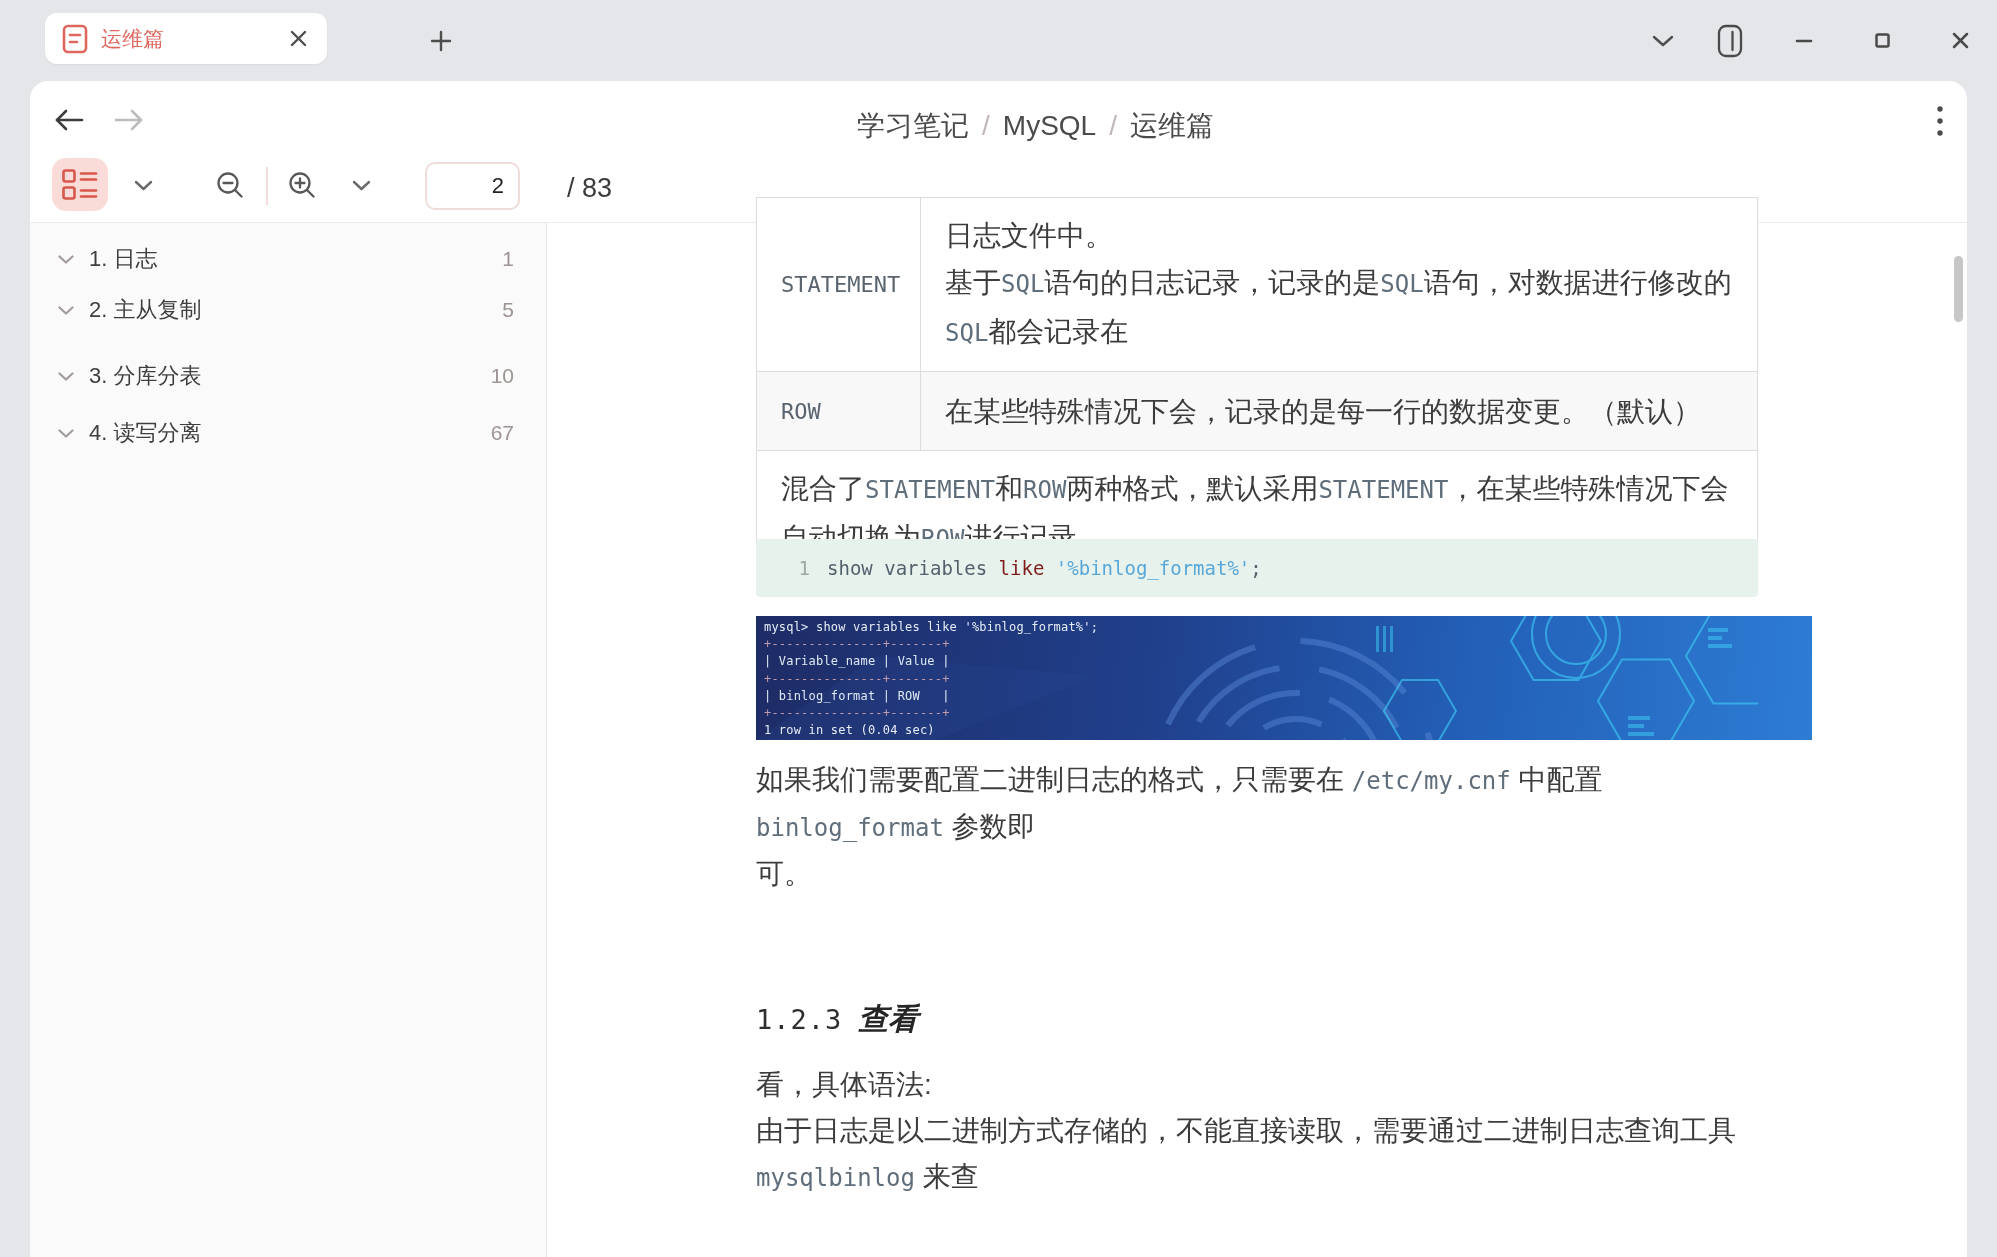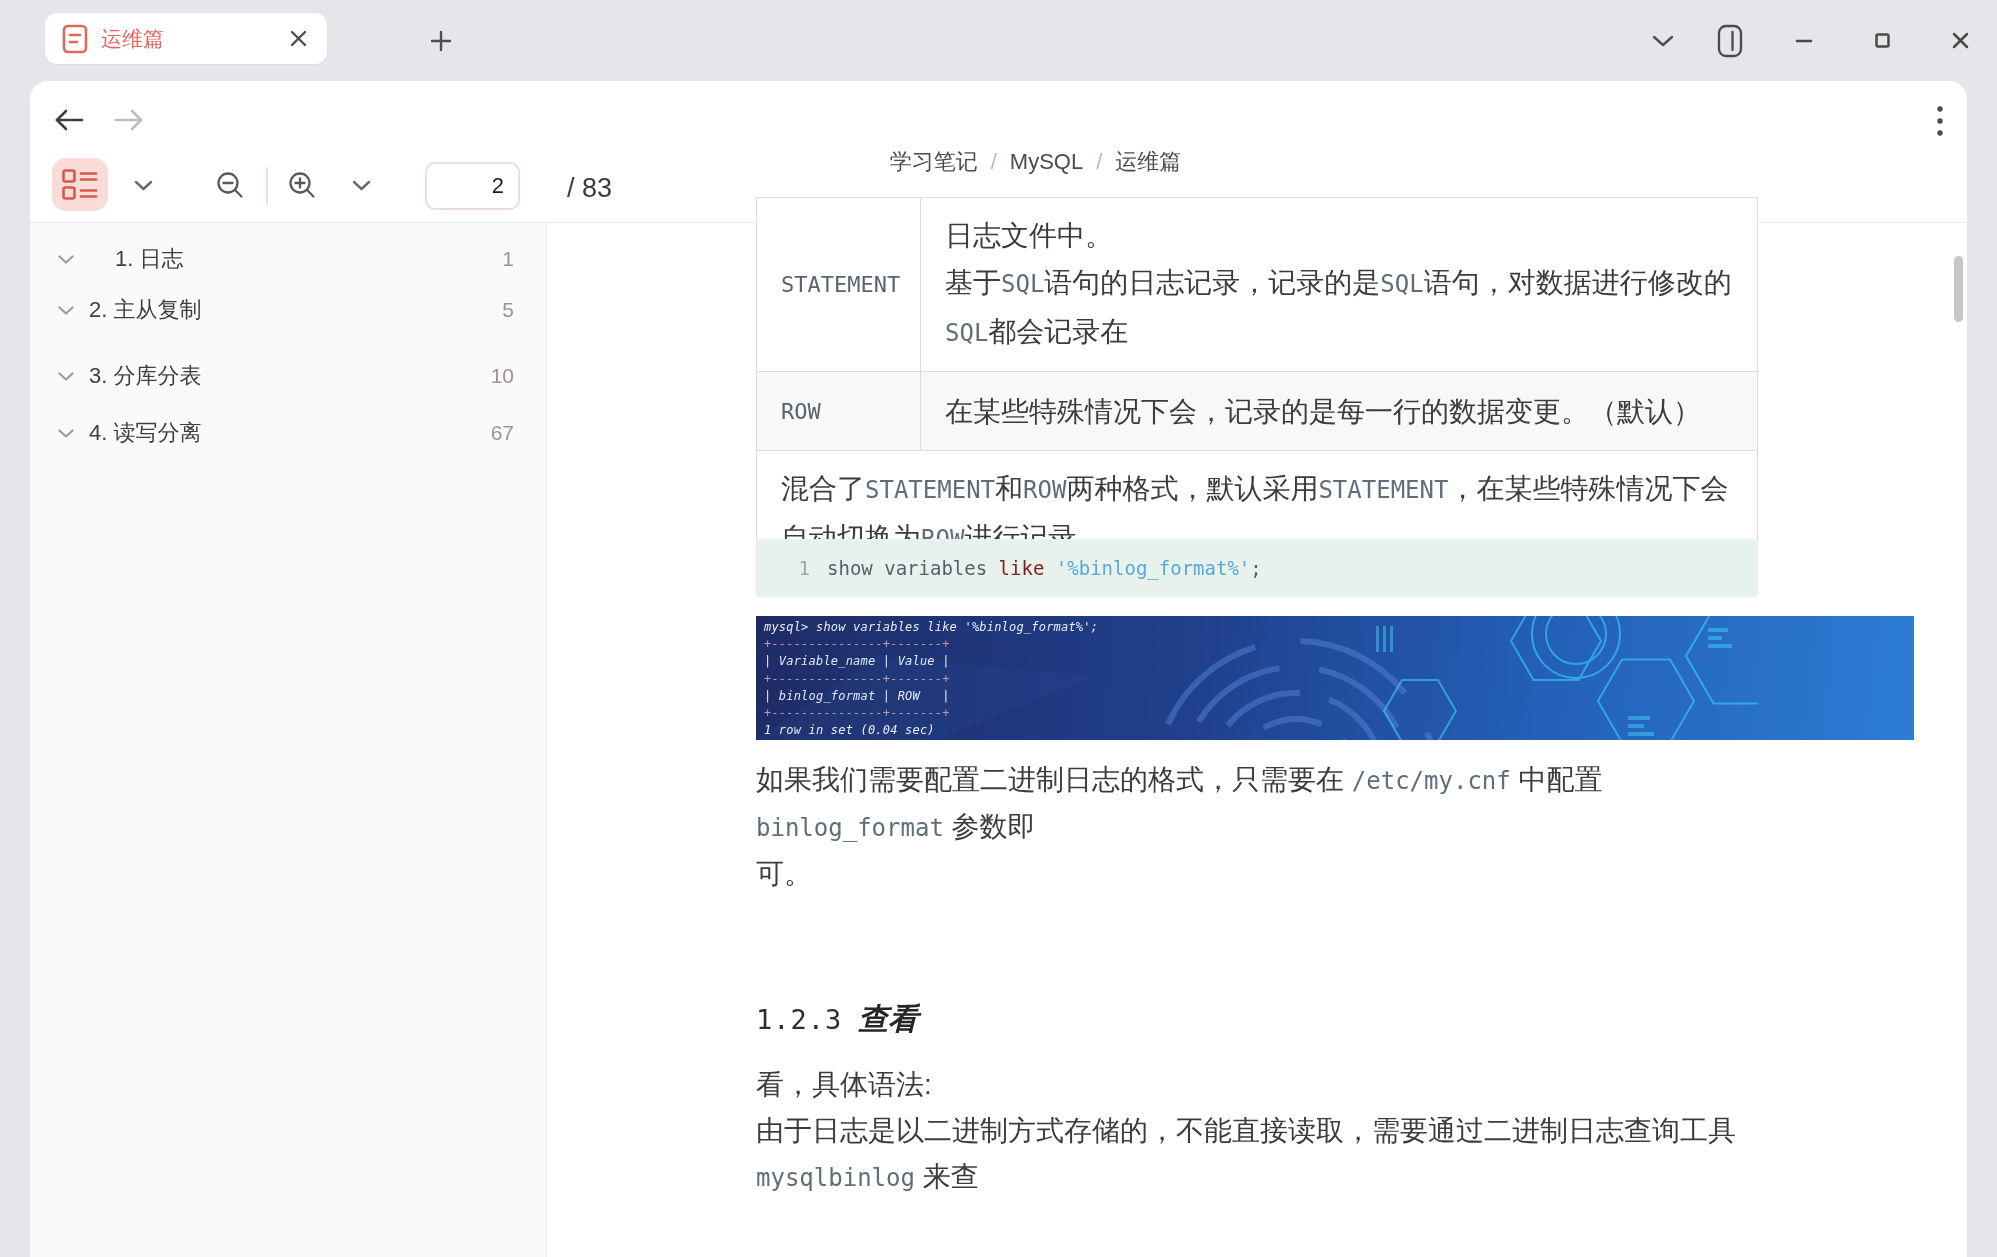--- a/index.html
+++ b/index.html
@@ -24,21 +24,21 @@
   .winctl{position:absolute;top:0;height:81px;display:flex;align-items:center;justify-content:center;cursor:pointer;}
   
   .card{
     position:absolute;left:30px;right:30px;top:81px;bottom:0;
     background:#ffffff;border-radius:18px 18px 0 0;overflow:hidden;
   }
   .navrow{position:absolute;left:0;top:0;width:100%;height:76px;}
   .navbtn{position:absolute;top:24px;width:34px;height:30px;display:flex;align-items:center;justify-content:center;cursor:pointer;}
   .breadcrumb{
     position:absolute;top:26px;left:50%;transform:translateX(calc(-50% + 37px));
-    font-size:22px;color:#4b4b4b;white-space:nowrap;margin-top:40px;
+    font-size:28px;color:#4b4b4b;white-space:nowrap;
   }
   .breadcrumb .sep{color:#c0b6b6;margin:0 13px;}
   .breadcrumb .crumb{cursor:pointer;}
   .kebab{position:absolute;top:23px;right:12px;width:30px;height:34px;display:flex;align-items:center;justify-content:center;cursor:pointer;}
   
   .outline-btn{
     position:absolute;left:22px;top:77px;width:56px;height:53px;border-radius:14px;
     background:#f9dcd8;display:flex;align-items:center;justify-content:center;cursor:pointer;
   }
   .tbtn{position:absolute;display:flex;align-items:center;justify-content:center;cursor:pointer;}
@@ -83,23 +83,22 @@
   .codeblock{
     position:absolute;left:208px;top:316px;width:1002px;height:58px;border-radius:4px;
     background:#e7f2ec;display:flex;align-items:center;
     font-family:"DejaVu Sans Mono","Liberation Mono",monospace;font-size:19px;white-space:pre;
   }
   .codeblock .lno{width:54px;text-align:right;color:#9aa8a0;}
   .codeblock .cline{margin-left:17px;color:#52616d;}
   .tok-default{color:#52616d}.tok-keyword{color:#7f1d1d}.tok-string{color:#58a7d8}
   
   .termimg{
-    position:absolute;left:208px;top:393px;width:1158px;height:124px;overflow:hidden;
+    position:absolute;left:208px;top:393px;width:1056px;height:124px;overflow:hidden;
     background:linear-gradient(96deg,#1e2c66 0%,#20408c 38%,#2360b8 68%,#2d7cd4 100%);
-    font-style:italic;
   }
   .termimg .deco{position:absolute;left:0;top:0;}
   .termtext{
     position:absolute;left:8px;top:3px;
     font-family:"DejaVu Sans Mono","Liberation Mono",monospace;font-size:12px;line-height:17.2px;
     white-space:pre;letter-spacing:.2px;
   }
   .term-cmd{color:#e6edf7}.term-border{color:#c09aab}.term-row{color:#dfe9f5}
   
   .para{position:absolute;left:208px;width:1020px;font-size:28px;color:#3c3c3c;line-height:46px;white-space:pre-wrap;}
@@ -250,21 +249,21 @@
       <svg width="19" height="11" viewBox="0 0 19 11">
         <polyline points="2,2 9.5,9 17,2" fill="none" stroke="#6a6a6a" stroke-width="2.4" stroke-linecap="round" stroke-linejoin="round"></polyline>
       </svg>
     </span>
   </div>
   <input class="page-input" value="2" style="">
   <div class="page-total">/ 83</div>
   <div class="hdivider"></div>
 
   <div class="sidebar" id="sidebar">
-      <div class="side-item" style="top: 11px; gap: 26px;">
+      <div class="side-item" style="top: 11px;">
         <span class="chev">
           <svg width="16" height="9" viewBox="0 0 16 9">
             <polyline points="1.5,1.5 8,7.5 14.5,1.5" fill="none" stroke="#a39b9b" stroke-width="2.2" stroke-linecap="round" stroke-linejoin="round"></polyline>
           </svg>
         </span>
         <span class="slabel">1. 日志</span>
         <span class="scount">1</span>
       </div>
       <div class="side-item" style="top: 62px;">
         <span class="chev">

